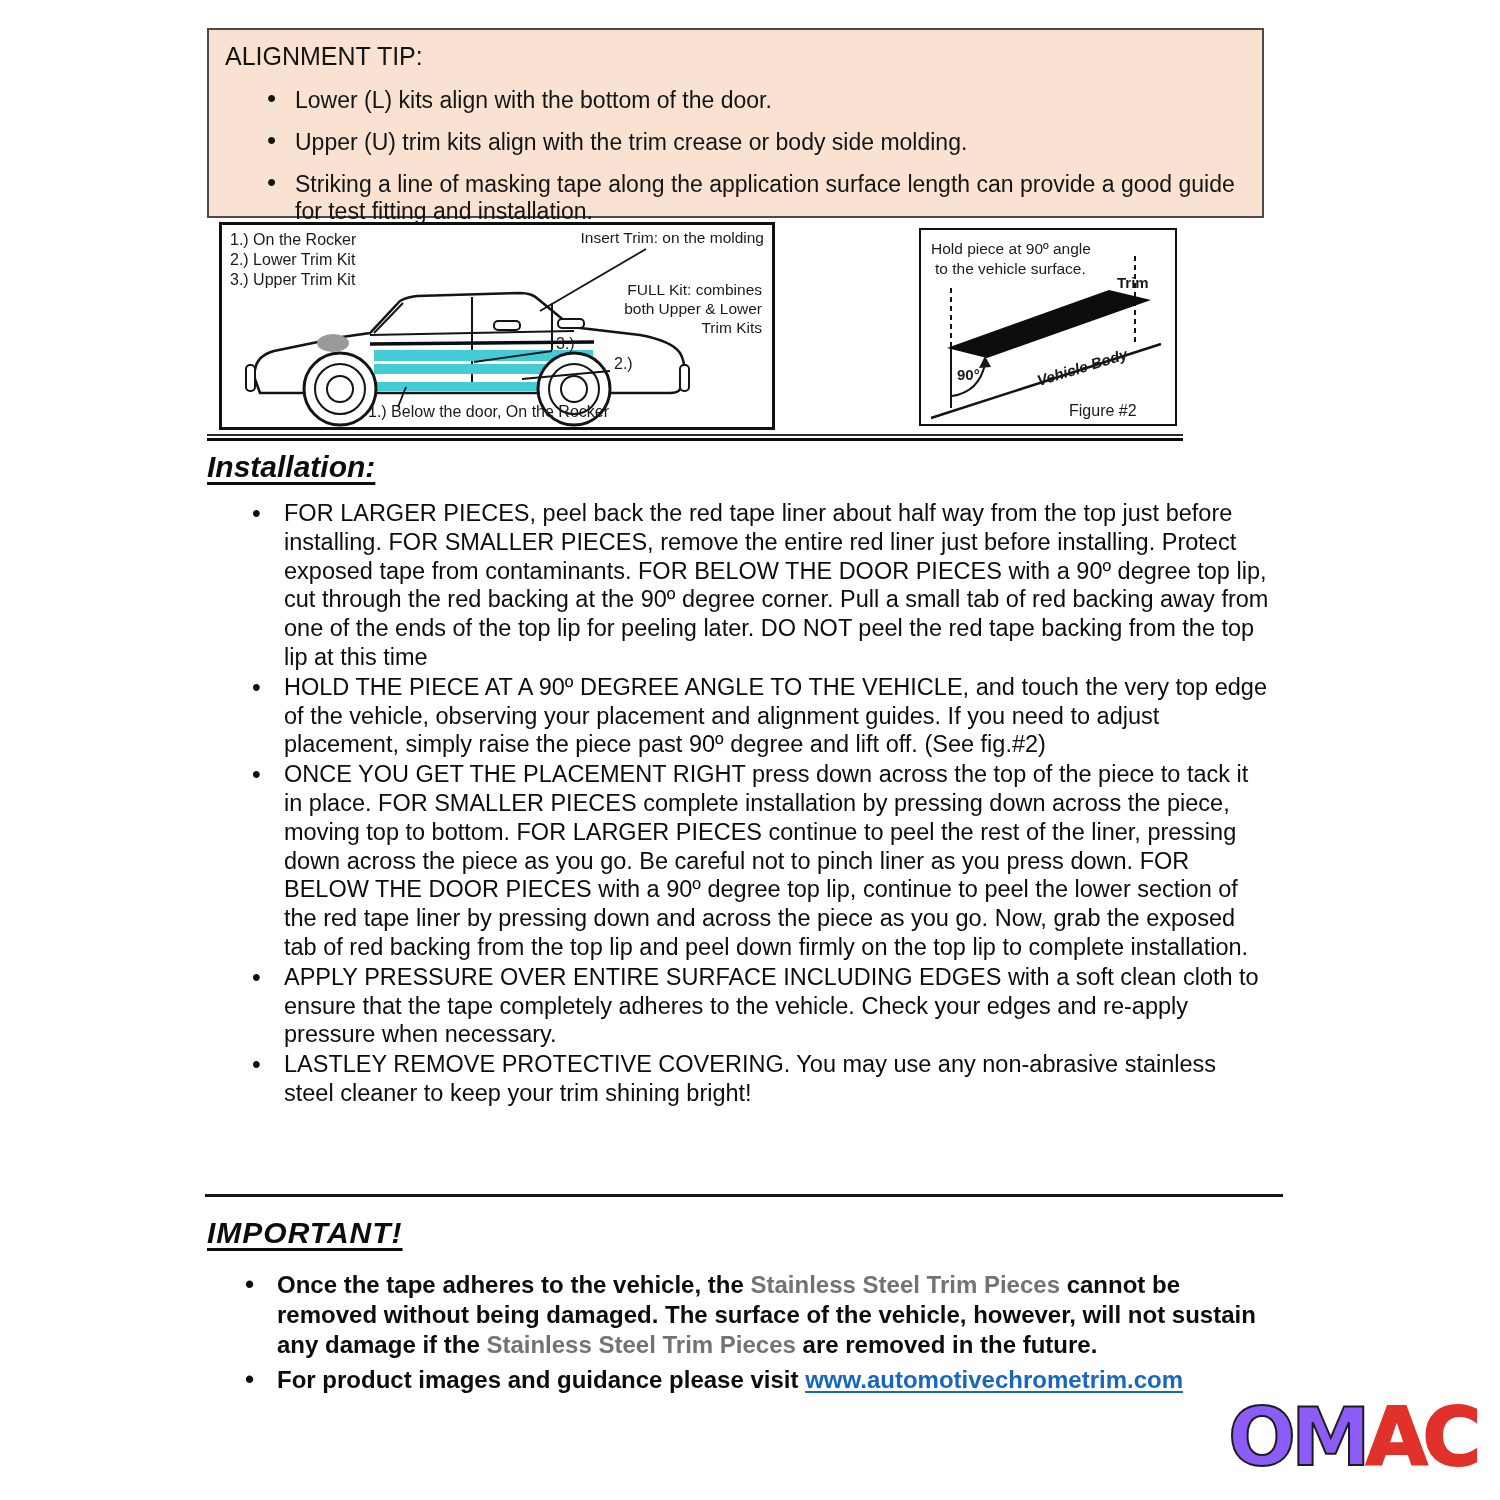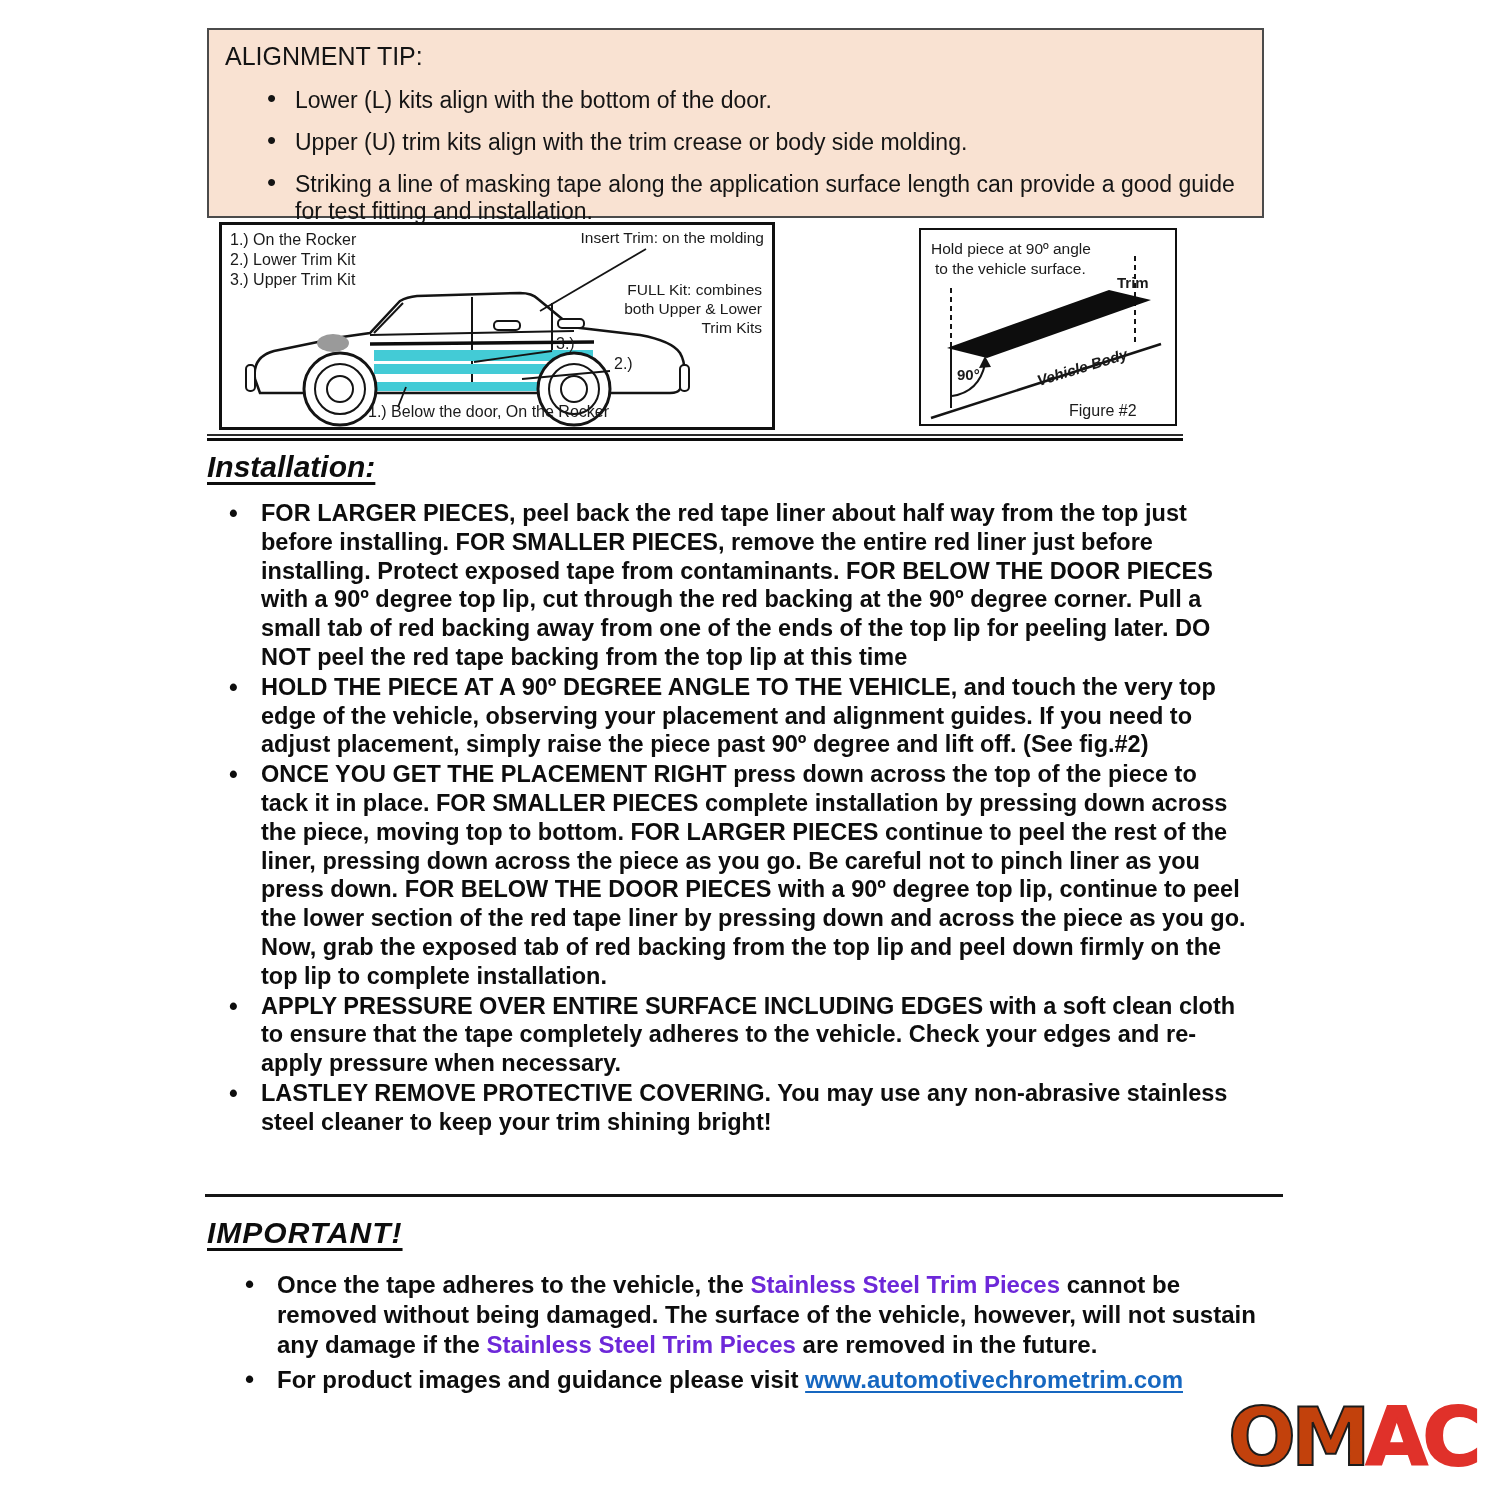--- a/index.html
+++ b/index.html
@@ -25,41 +25,41 @@
   .figures-underline { position:absolute; left:207px; top:434px; width:976px; height:7px;
               border-top:2px solid #2a2a2a; border-bottom:3px solid #0c0c0c; }
 
   
   .sec-heading { position:absolute; left:207px; font-style:italic; font-size:30px;
                  color:#0d0d0d; text-decoration:underline; text-underline-offset:5px; }
   .installation-heading { top:450px; }
   .important-heading { top:1216px; letter-spacing:1px; }
 
   
-  .install-list { position:absolute; left:191px; top:499px; width:1058px; list-style:none;font-weight:bold; }
+  .install-list { position:absolute; left:214px; top:499px; width:1058px; list-style:none; }
   .install-list li { position:relative; padding-left:70px; font-size:23.5px;
                      line-height:28.8px; color:#0d0d0d; margin-bottom:1px; }
   .install-list li::before { content:"•"; position:absolute; left:38px; top:0; font-size:25px; }
 
   
   .divider { position:absolute; left:205px; top:1194px; width:1078px; height:3px; background:#161616; }
 
   
   .important-list { position:absolute; left:207px; top:1270px; width:1064px; list-style:none; }
   .important-list li { position:relative; padding-left:70px; font-size:24px; font-weight:700;
                        line-height:30px; color:#0d0d0d; margin-bottom:5px; }
   .important-list li::before { content:"•"; position:absolute; left:38px; top:-1px; font-size:26px; }
-  .red-text { color:#6d28d9; }
+  .red-text { color:#737373; }
   .link-text { color:#1667c0; text-decoration:underline; text-underline-offset:3px; cursor:pointer; }
 
   
   .logo { position:absolute; left:1228px; top:1392px; font-family:"DejaVu Sans", sans-serif;
           font-weight:bold; font-size:80px; letter-spacing:-5px; line-height:92px;
           -webkit-text-stroke:2px currentColor; }
-  .logo-black { color:#c2410c; -webkit-text-stroke:2px #1c1c1c; }
+  .logo-black { color:#8b5cf6; -webkit-text-stroke:2px #1c1c1c; }
   .logo-red   { color:#e0312a;text-align:right; -webkit-text-stroke:2px #e0312a; }
 
   
   svg text { font-family:"Liberation Sans", sans-serif; fill:#1a1a1a; }
 </style>
 </head>
 <body>
 
 <div class="page">
 

